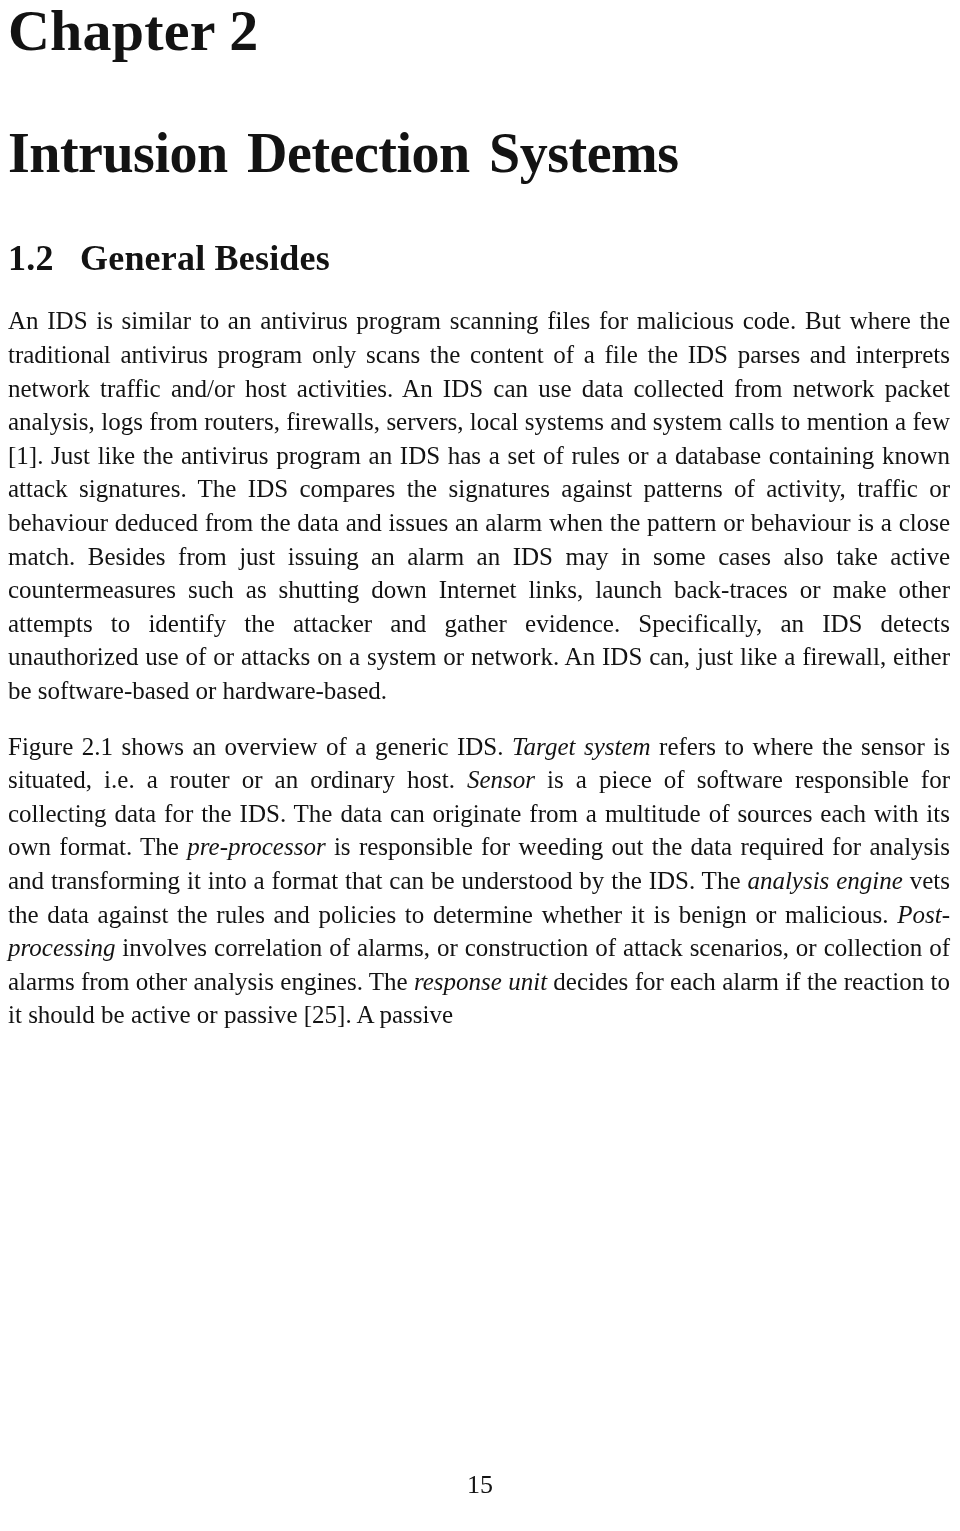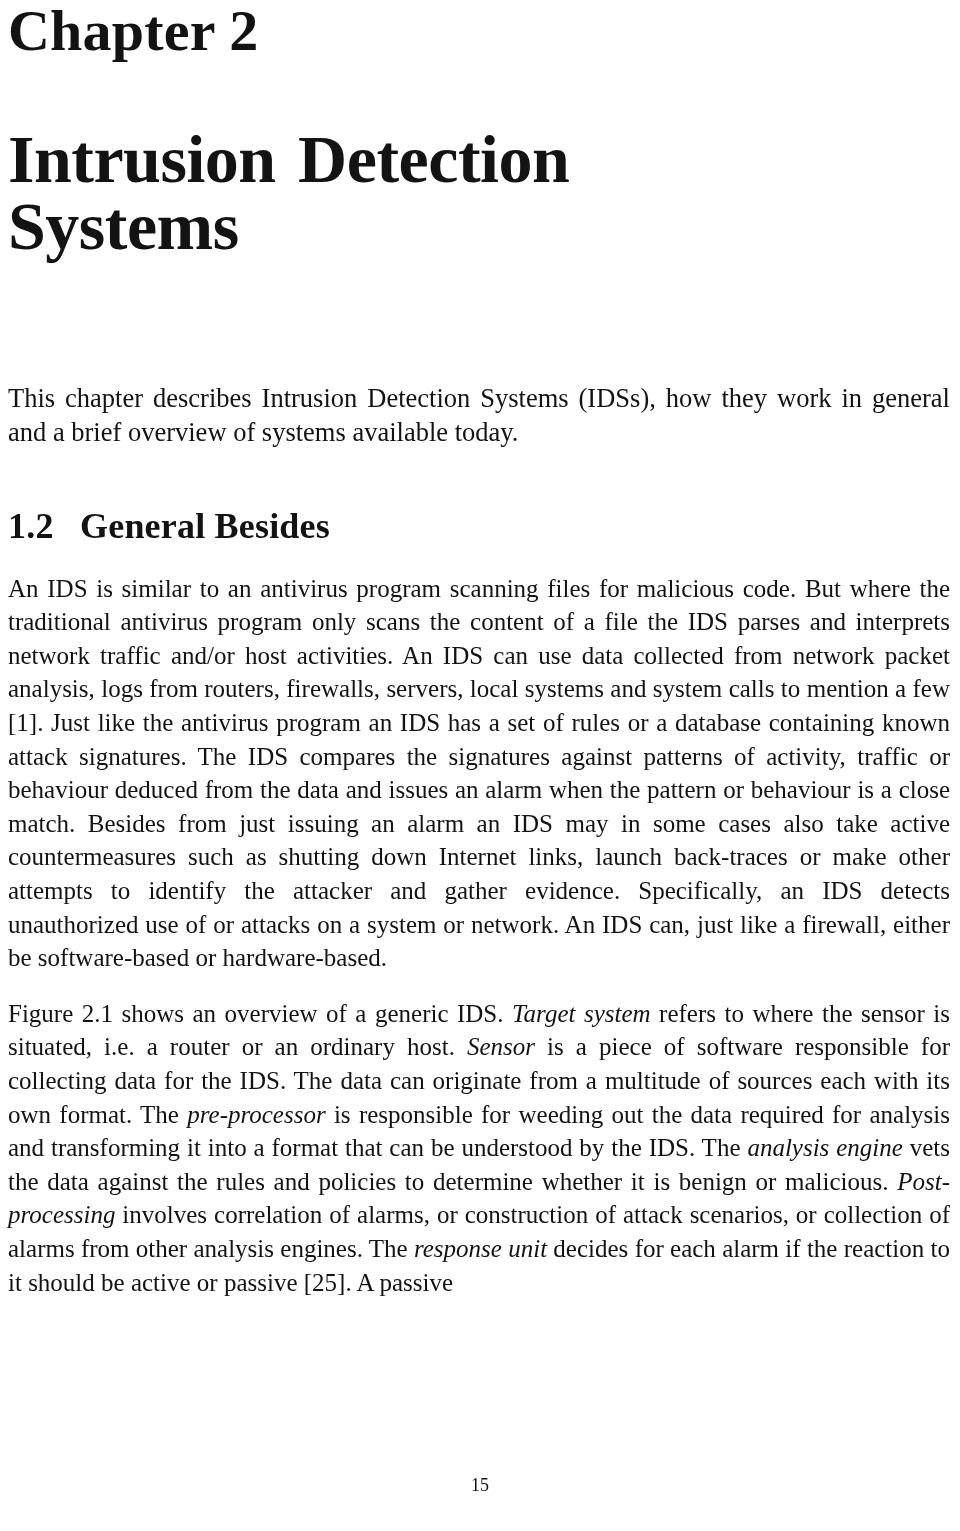--- a/index.html
+++ b/index.html
@@ -33,21 +33,21 @@
     font-weight: bold;
     line-height: 1.0;
     letter-spacing: 0.2px;
     margin: 0;
     padding-top: 2px;
     white-space: nowrap;
   }
 
   
   .chapter-title {
-    font-size: 68px;
+    font-size: 56px;
     font-weight: bold;
     line-height: 0.99;
     letter-spacing: -0.5px;
     margin: 0;
     padding-top: 66px;
     max-width: 700px;
     word-spacing: 6px;
   }
 
   
@@ -96,34 +96,33 @@
     font-style: italic;
   }
 
   
   .page-number {
     position: absolute;
     left: 0;
     right: 0;
     top: 1470px;
     text-align: center;
-    font-size: 18px;
+    font-size: 26px;
     line-height: 30px;
   }
 </style>
 </head>
 <body>
 
 <div class="page">
 
   <div class="chapter-label">Chapter 2</div>
 
   <h1 class="chapter-title">Intrusion Detection Systems</h1>
 
-  <p class="intro-para">This chapter describes Intrusion Detection Systems (IDSs), how they work in general and a brief overview of systems available today.</p>
 
   <h2 class="section-heading">
     <span class="sec-num">1.2</span><span>General Besides</span>
   </h2>
 
   <p class="body-para first">An IDS is similar to an antivirus program scanning files for malicious code. But where the traditional antivirus program only scans the content of a file the IDS parses and interprets network traffic and/or host activities. An IDS can use data collected from network packet analysis, logs from routers, firewalls, servers, local systems and system calls to mention a few [1]. Just like the antivirus program an IDS has a set of rules or a database containing known attack signatures. The IDS compares the signatures against patterns of activity, traffic or behaviour deduced from the data and issues an alarm when the pattern or behaviour is a close match. Besides from just issuing an alarm an IDS may in some cases also take active countermeasures such as shutting down Internet links, launch back-traces or make other attempts to identify the attacker and gather evidence. Specifically, an IDS detects unauthorized use of or attacks on a system or network. An IDS can, just like a firewall, either be software-based or hardware-based.</p>
 
   <p class="body-para second"><span>Figure 2.1 shows an overview of a generic IDS. </span><i>Target system</i><span> refers to where the sensor is situated, i.e. a router or an ordinary host. </span><i>Sensor</i><span> is a piece of software responsible for collecting data for the IDS. The data can originate from a multitude of sources each with its own format. The </span><i>pre-processor</i><span> is responsible for weeding out the data required for analysis and transforming it into a format that can be understood by the IDS. The </span><i>analysis engine</i><span> vets the data against the rules and policies to determine whether it is benign or malicious. </span><i>Post-processing</i><span> involves correlation of alarms, or construction of attack scenarios, or collection of alarms from other analysis engines. The </span><i>response unit</i><span> decides for each alarm if the reaction to it should be active or passive [25]. A passive</span></p>
 
   <div class="page-number">15</div>

